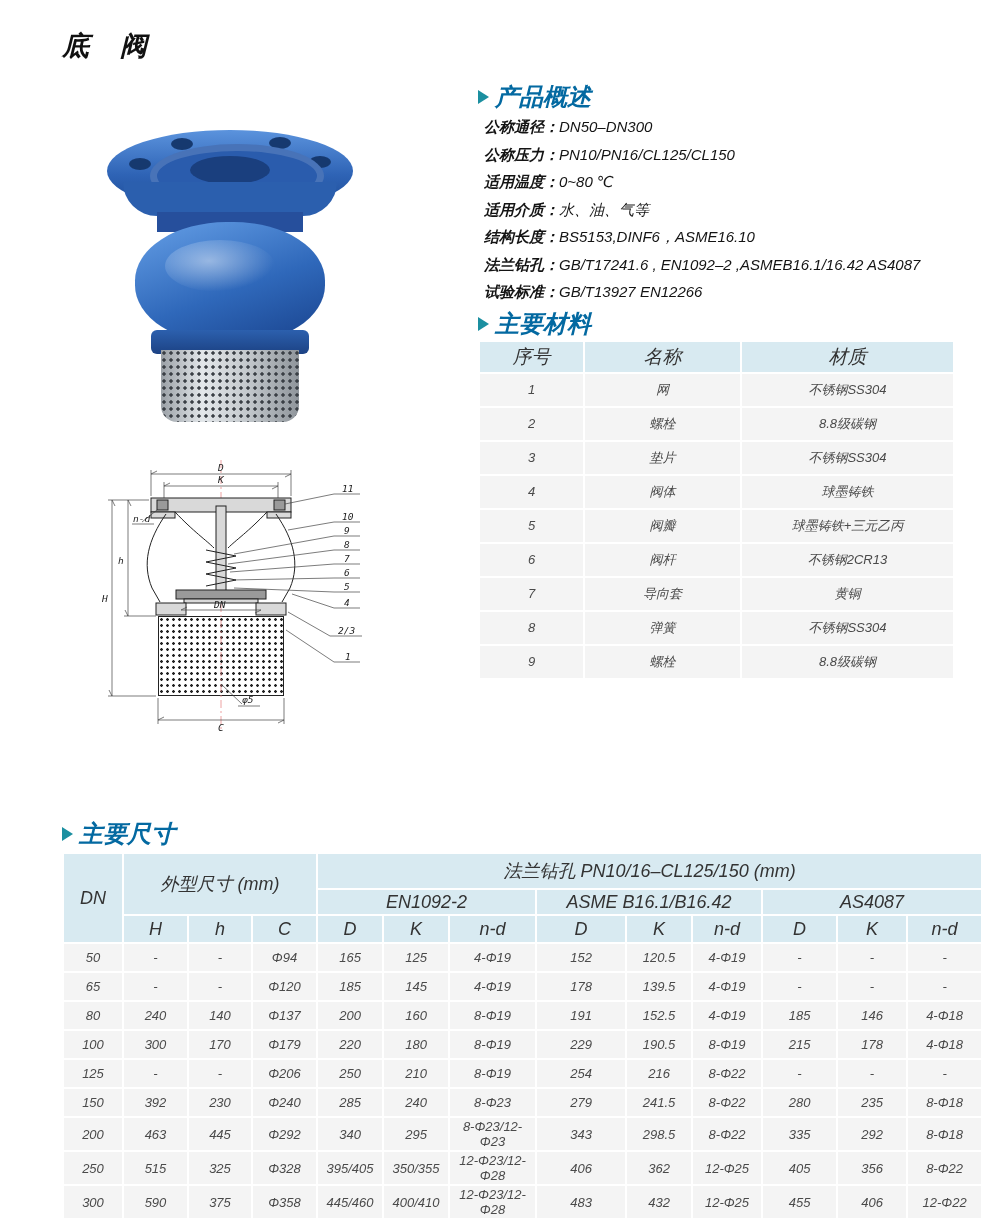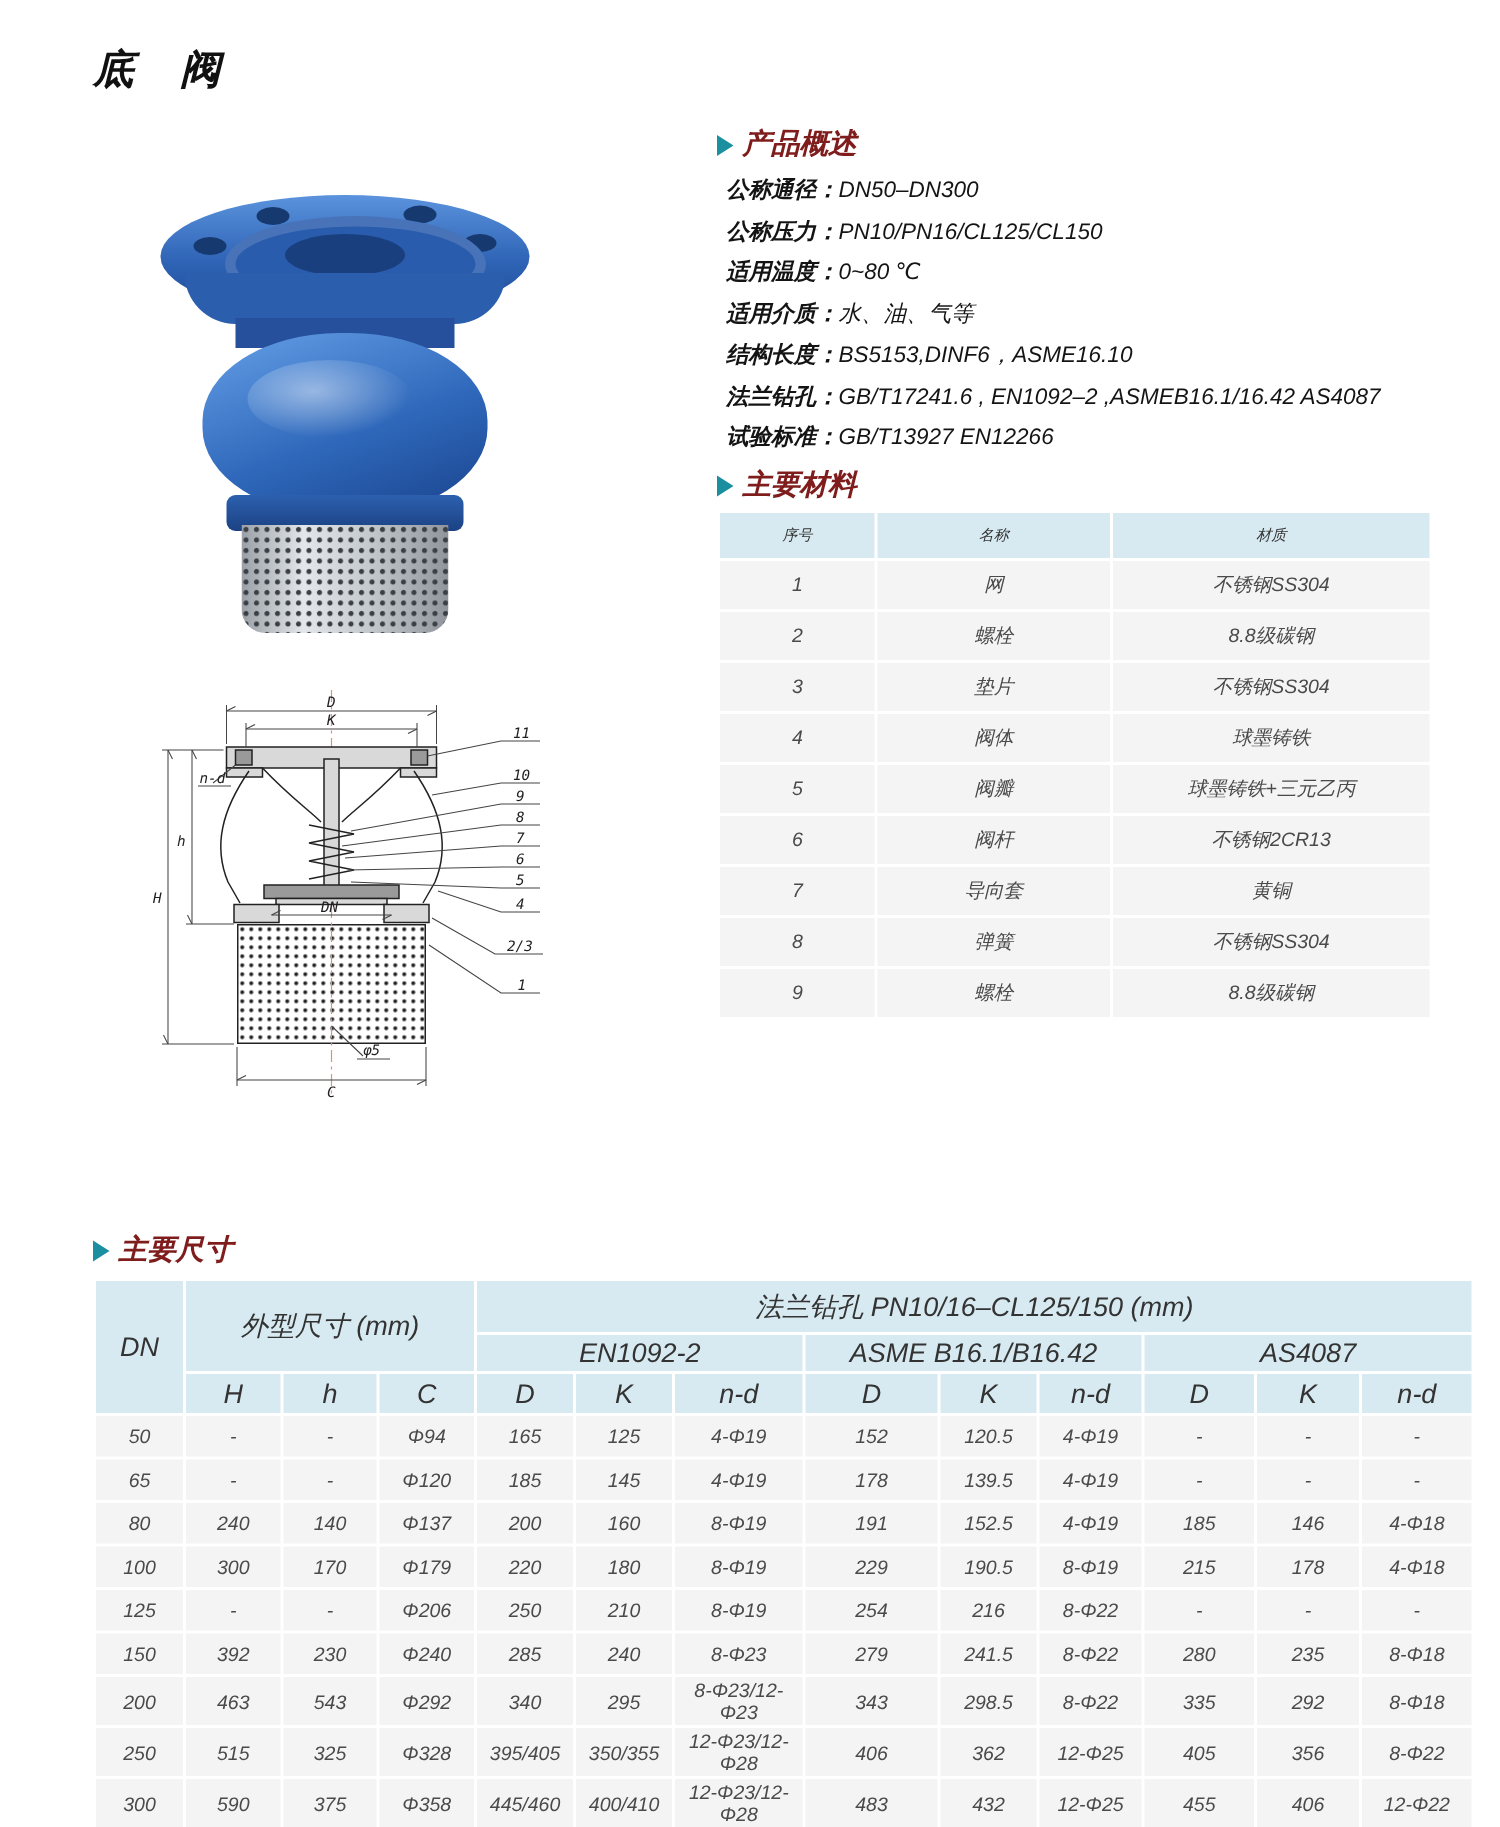--- a/index.html
+++ b/index.html
@@ -5,36 +5,36 @@
   html,body{margin:0;padding:0;background:#ffffff;}
   body{width:1000px;height:1218px;position:relative;overflow:hidden;
        font-family:"Liberation Sans","DejaVu Sans",sans-serif;color:#222;}
   .page{position:absolute;inset:0;background:#fff;font-style:italic;}
 
   
   .title{position:absolute;left:62px;top:28px;font-size:27px;font-weight:bold;
          color:#111;letter-spacing:2px;margin:0;}
 
   
-  .sec-head{display:flex;align-items:center;font-size:19px;font-weight:bold;
-            color:#7f1d1d;line-height:24px;margin:0 0 4px 0;}
+  .sec-head{display:flex;align-items:center;font-size:24px;font-weight:bold;
+            color:#0369a1;line-height:24px;margin:0 0 4px 0;}
   .tri{width:0;height:0;border-top:7px solid transparent;border-bottom:7px solid transparent;
        border-left:11px solid #1b8fa0;margin-right:6px;display:inline-block;}
 
   
   .right-col{position:absolute;left:478px;top:85px;width:477px;}
   .overview-p{font-size:15.5px;line-height:27px;text-indent:2em;text-align:justify;
               color:#141414;font-weight:600;margin:2px 0 6px 0;}
   .params{list-style:none;margin:4px 0 6px 6px;padding:0;}
   .params li{font-size:15px;line-height:27.5px;color:#141414;}
   .p-label{font-weight:600;}
 
   
   table{border-collapse:separate;border-spacing:2px;background:#fff;}
-  th{background:#d8eaf1;color:#333;font-weight:normal;font-size:10px;}
+  th{background:#d8eaf1;color:#333;font-weight:normal;font-size:19px;}
   td{background:#f4f4f4;color:#4a4a4a;font-size:13px;text-align:center;}
 
   .mat-table{width:100%;margin-top:4px;}
   .mat-table th{height:28px;}
   .mat-table td{height:30px;}
   .mat-table col.c1{width:22%;} .mat-table col.c2{width:33%;} .mat-table col.c3{width:45%;}
 
   
   .bottom{position:absolute;left:62px;top:822px;width:893px;}
   .dim-table{width:893px;margin-top:6px;table-layout:fixed;}
@@ -419,21 +419,21 @@
             <td>279</td>
             <td>241.5</td>
             <td>8-Φ22</td>
             <td>280</td>
             <td>235</td>
             <td>8-Φ18</td>
           </tr>
           <tr>
             <td>200</td>
             <td>463</td>
-            <td>543</td>
+            <td>445</td>
             <td>Φ292</td>
             <td>340</td>
             <td>295</td>
             <td>8-Φ23/12-Φ23</td>
             <td>343</td>
             <td>298.5</td>
             <td>8-Φ22</td>
             <td>335</td>
             <td>292</td>
             <td>8-Φ18</td>

